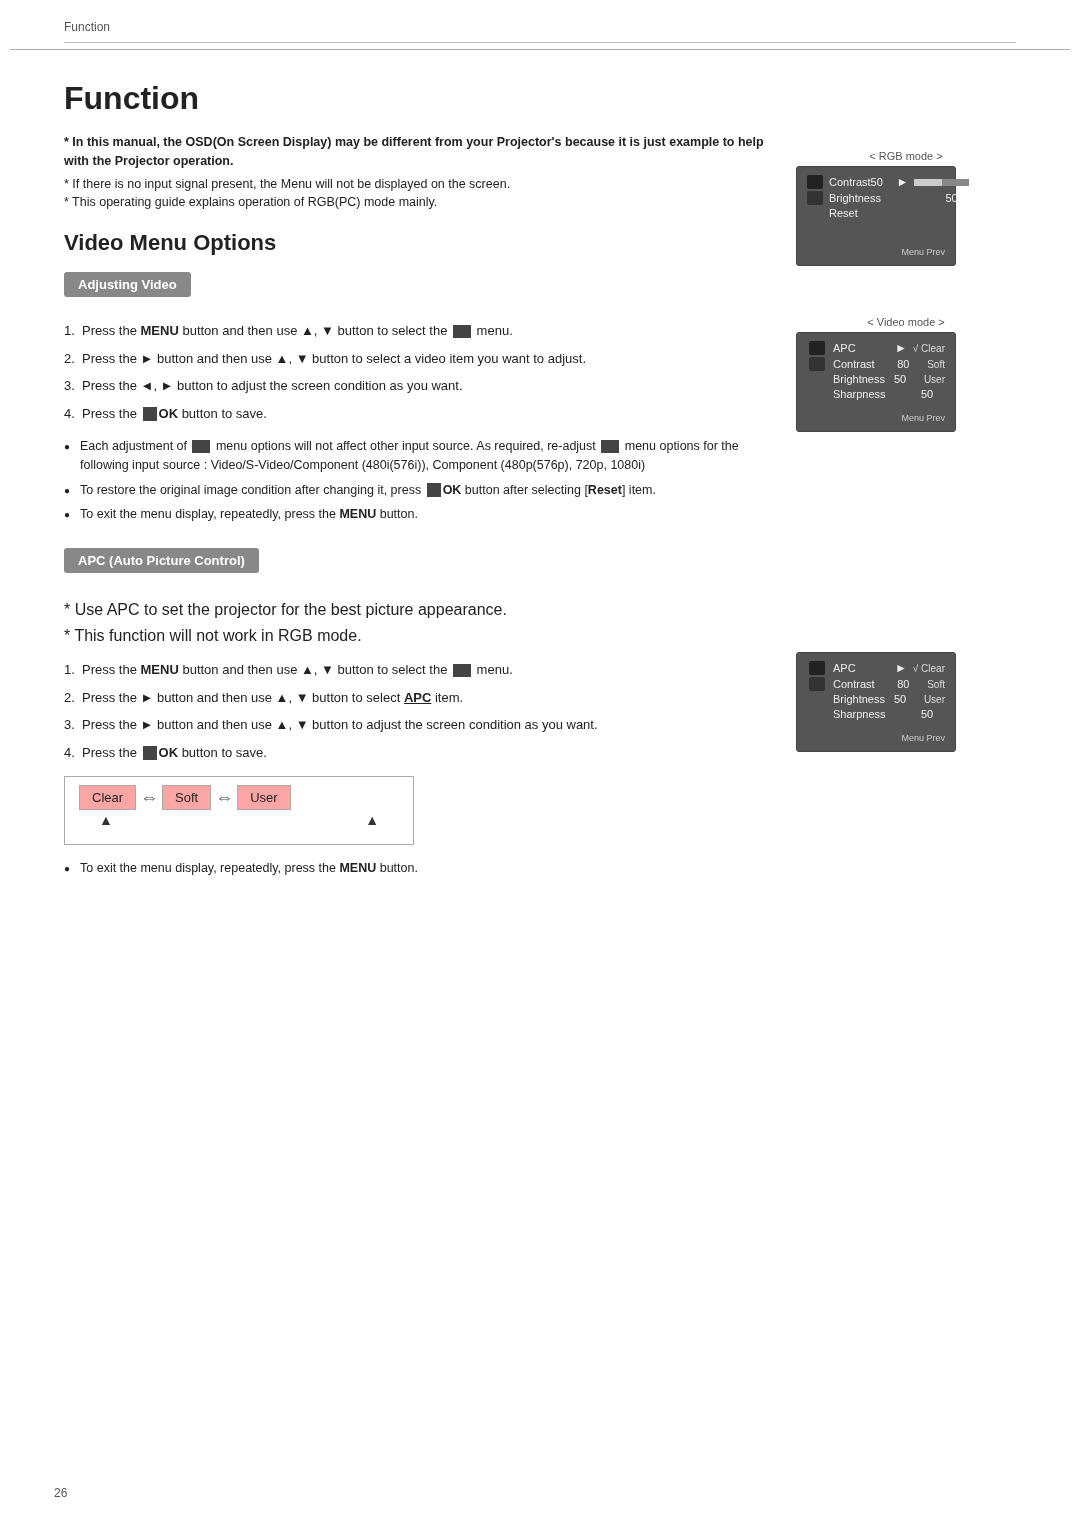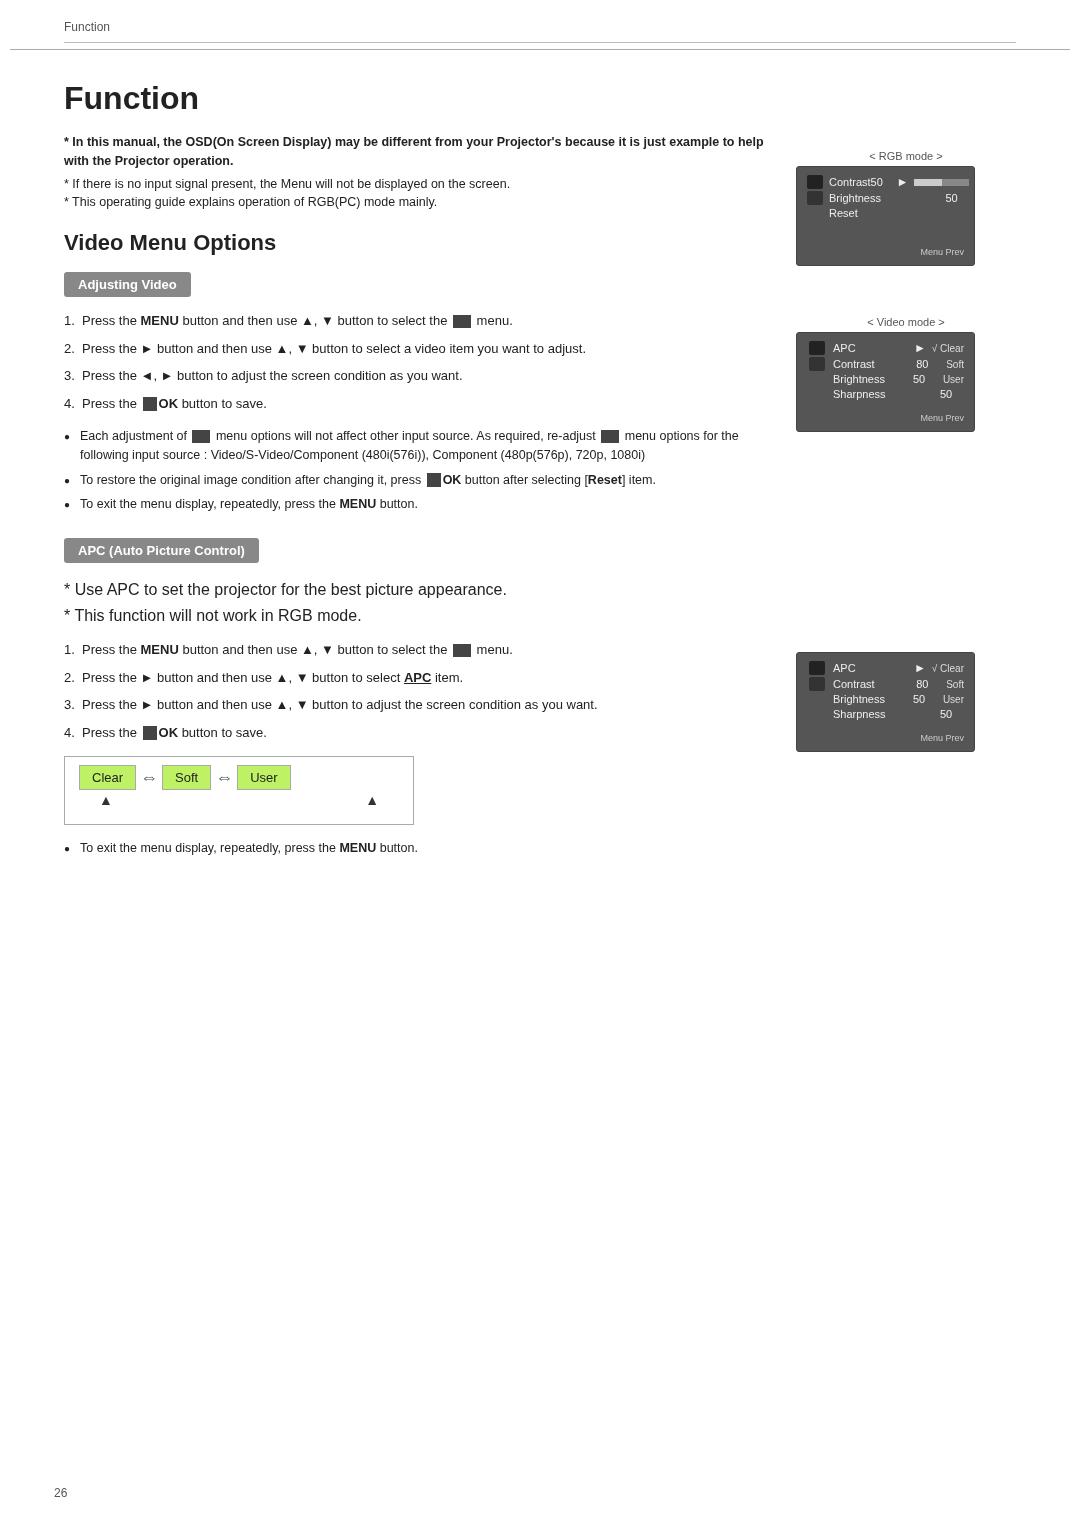--- a/index.html
+++ b/index.html
@@ -53,21 +53,21 @@
       font-weight: bold;
       margin-bottom: 16px;
     }
     .section-header {
       background: #888;
       color: #fff;
       padding: 5px 14px;
       font-size: 13px;
       font-weight: bold;
       display: inline-block;
-      margin-bottom: 14px;
+      margin-bottom: 24px;
       border-radius: 3px;
     }
     .steps {
       list-style: none;
       margin-bottom: 14px;
     }
     .steps li {
       margin-bottom: 8px;
       font-size: 13px;
       line-height: 1.5;
@@ -117,21 +117,21 @@
       font-size: 11px;
       color: #555;
       text-align: center;
       margin-bottom: 4px;
     }
     .osd-screen {
       background: #555;
       border: 1px solid #444;
       border-radius: 3px;
       padding: 8px 10px;
-      width: 179px;
+      width: 160px;
       margin-bottom: 20px;
       position: relative;
     }
     .osd-screen .osd-row {
       display: flex;
       align-items: center;
       margin-bottom: 3px;
       font-size: 11px;
       color: #eee;
     }
@@ -188,21 +188,21 @@
       margin: 0 2px;
     }
     
     .apc-section {
       margin-top: 24px;
     }
     .apc-cycle-item {
       padding: 4px 12px;
       font-size: 13px;
       border: 1px solid #aaa;
-      background: #bef264;
+      background: #fca5a5;
     }
     .apc-cycle-arrow {
       font-size: 18px;
       margin: 0 4px;
       color: #444;
     }
     .apc-cycle-wrapper {
       border: 1px solid #aaa;
       padding: 8px 14px 16px 14px;
       width: 350px;

